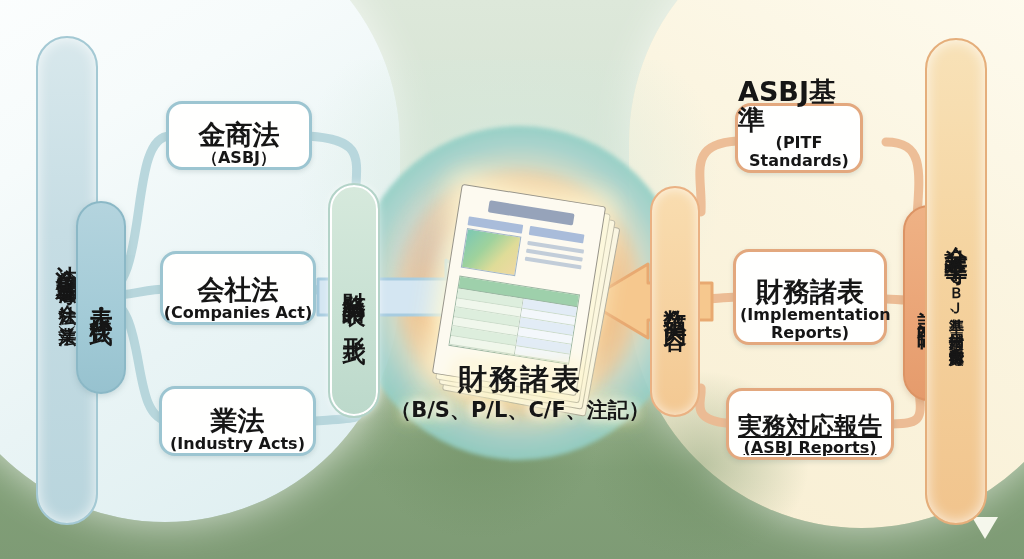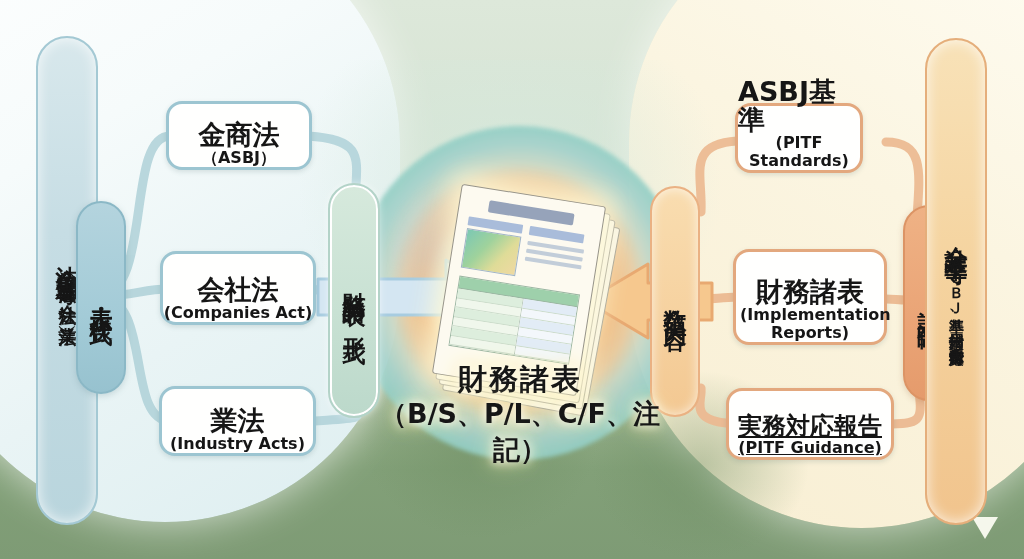--- a/index.html
+++ b/index.html
@@ -122,21 +122,21 @@
   .p-r.g1{background:#ddeedd;} .p-r.g2{background:#f0f7ec;}
   .p-r.b1{background:#e2ecf6;} .p-r.b2{background:#f3f7fb;}
   
   .c-title{
     position:absolute;left:395px;top:360px;width:250px;text-align:center;z-index:6;
     font-weight:bold;font-size:29px;letter-spacing:2px;
     text-shadow:0 0 10px #fff,0 0 16px #ffefb2,0 0 26px #ffefb2;
   }
   .c-sub{
     position:absolute;left:360px;top:396px;width:320px;text-align:center;z-index:6;
-    font-weight:bold;font-size:27px;
+    font-weight:bold;font-size:21px;
     text-shadow:0 0 8px #fff,0 0 14px #ffefb2,0 0 24px #ffefb2;
   }
   .corner-tri{
     position:absolute;right:26px;bottom:20px;width:0;height:0;z-index:2;
     border-left:13px solid transparent;border-right:13px solid transparent;
     border-top:22px solid #fbfcf2;opacity:.95;
   }
 </style>
 </head>
 <body>
@@ -208,21 +208,21 @@
   <div class="box orange" style="left:735px;top:103px;width:128px;height:70px;">
     <div class="box-title">ASBJ基準</div>
     <div class="box-sub">(PITF Standards)</div>
   </div>
   <div class="box orange" style="left:733px;top:249px;width:154px;height:96px;">
     <div class="box-title">財務諸表</div>
     <div class="box-sub" style="max-width:140px;">(Implementation Reports)</div>
   </div>
   <div class="box orange" style="left:726px;top:388px;width:168px;height:72px;text-decoration:underline;">
     <div class="box-title sm">実務対応報告</div>
-    <div class="box-sub">(PITF Guidance)</div>
+    <div class="box-sub">(ASBJ Reports)</div>
   </div>
 
   <div class="pill cat-right">
     <div class="vtext" style="letter-spacing:5px;"><span class="vmain" style="font-size:23px;">計上・評価</span></div>
   </div>
 
   <div class="pill tall-right">
     <div class="vtext"><span class="vmain">会計基準等</span><span class="vsub vsub-sm">（ＡＳＢＪ基準、適用指針、実務対応報告）</span></div>
   </div>
 

